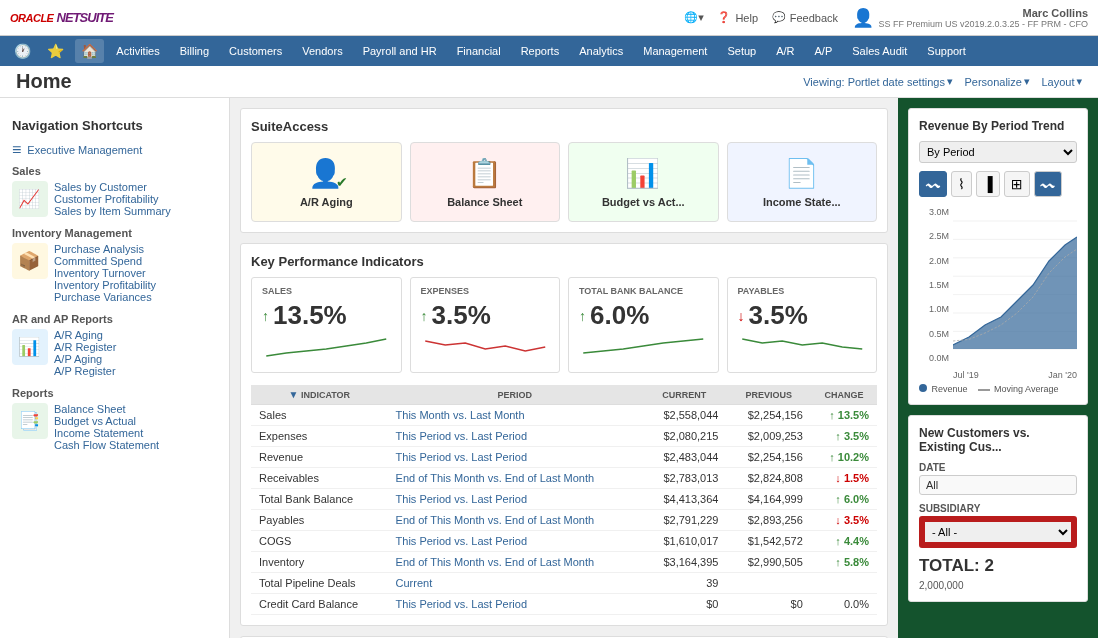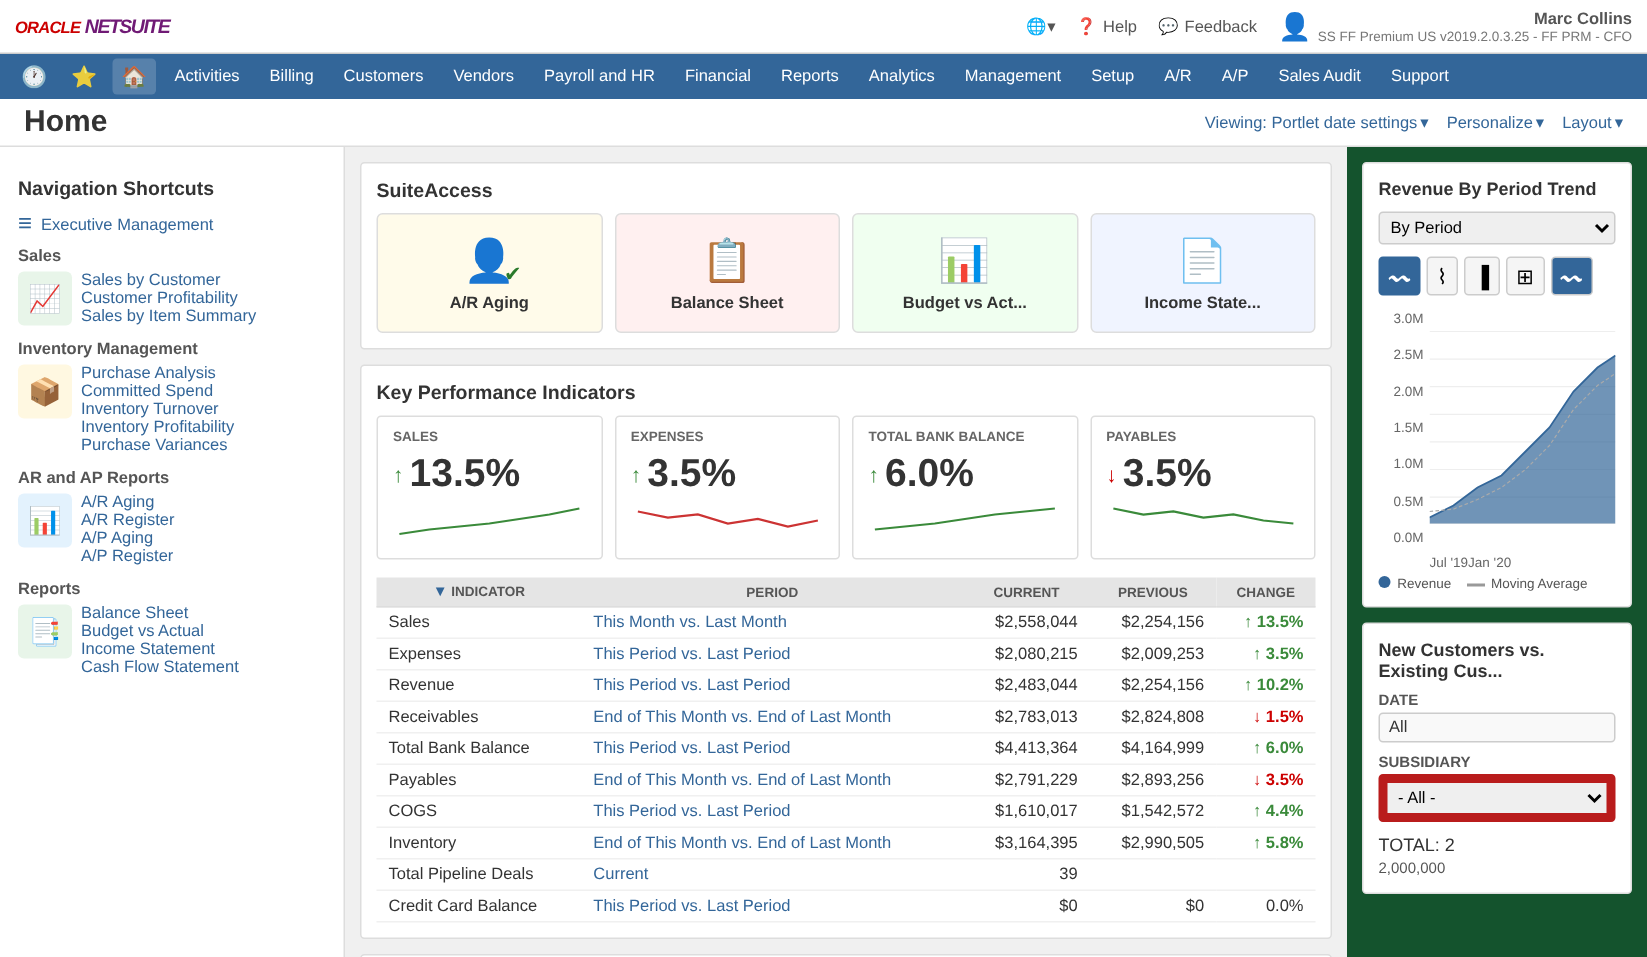--- a/index.html
+++ b/index.html
@@ -232,21 +232,21 @@
     .chart-type-btn.active { background: #336699; color: #fff; border-color: #336699; }
     .chart-legend { display: flex; gap: 10px; font-size: 9px; color: #555; margin-top: 4px; }
     .legend-dot { display: inline-block; width: 8px; height: 8px; border-radius: 50%; background: #336699; margin-right: 2px; }
     .legend-dash { display: inline-block; width: 12px; height: 2px; background: #999; margin-right: 2px; vertical-align: middle; }
 
     
     .field-row { margin-bottom: 8px; }
     .field-label { font-size: 10px; color: #555; font-weight: bold; margin-bottom: 2px; }
     .field-value { font-size: 11px; border: 1px solid #ccc; border-radius: 3px; padding: 3px 6px; background: #f9f9f9; }
     .field-select { width: 100%; font-size: 11px; padding: 3px; border: 6px solid #b91c1c; border-radius: 3px; }
-    .total-row { font-size: 12px; font-weight: normal; margin-top: 6px; }
+    .total-row { font-size: 17px; font-weight: bold; margin-top: 6px; }
 
     
     .card-ar { background: #fffbea; }
     .card-bs { background: #fff0f0; }
     .card-budget { background: #f0fff0; }
     .card-income { background: #f0f4ff; }
 
     
     svg.spark { width: 100%; height: 30px; overflow: visible; }
 
@@ -613,21 +613,21 @@
               <line x1="0" y1="115" x2="155" y2="115" stroke="#eee" stroke-width="1"></line>
               <line x1="0" y1="138" x2="155" y2="138" stroke="#eee" stroke-width="1"></line>
               <line x1="0" y1="160" x2="155" y2="160" stroke="#eee" stroke-width="1"></line>
 
               <polygon points="0,155 20,145 40,130 60,120 80,100 100,80 120,50 140,30 155,20 155,160 0,160" fill="#336699" opacity="0.7"></polygon>
 
               <polyline points="0,155 20,145 40,130 60,120 80,100 100,80 120,50 140,30 155,20" fill="none" stroke="#336699" stroke-width="1.5"></polyline>
 
               <polyline points="0,150 20,148 40,140 60,130 80,115 100,95 120,65 140,45 155,35" fill="none" stroke="#aaa" stroke-width="1" stroke-dasharray="3,2"></polyline>
             </svg>
-            <div style="display:flex; justify-content:flex-start; font-size:9px; color:#666; margin-top:2px;">
+            <div style="display:flex; justify-content:space-between; font-size:9px; color:#666; margin-top:2px;">
               <span>Jul '19</span>
               <span>Jan '20</span>
             </div>
           </div>
         </div>
         <div class="chart-legend">
           <span>
             <span class="legend-dot"></span>
             Revenue
           </span>

